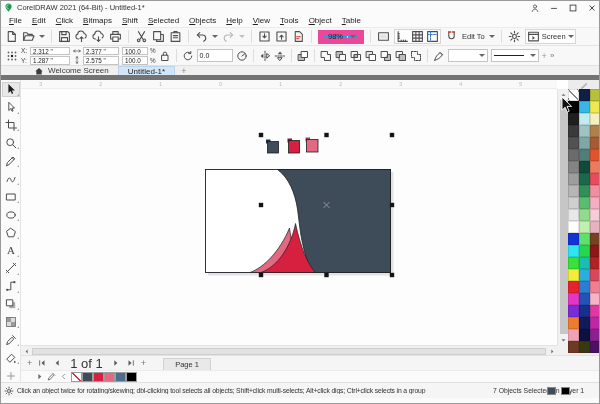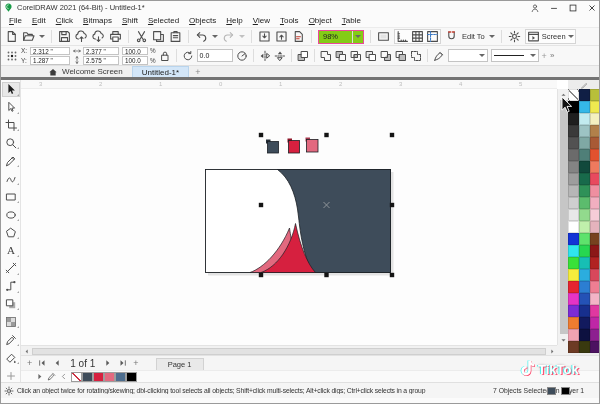--- a/index.html
+++ b/index.html
@@ -17,21 +17,21 @@
   .win-controls{position:absolute;right:2px;top:0;height:13px;display:flex;align-items:center;gap:9px}
   .winbtn{width:10px;height:10px}
   
   .menubar{position:absolute;left:0;top:13px;width:100%;height:14px;background:#fbfbfb;display:flex;align-items:center;padding-left:3px;border-bottom:1px solid #ececec}
   .menu-item{font-size:8px;color:#222;padding:0 5px;display:inline-block}
   .menu-item::first-letter{text-decoration:underline}
   
   .toolbar{position:absolute;left:0;top:27px;width:100%;height:18px;background:#f8f8f8;border-bottom:1px solid #e5e5e5;display:flex;align-items:center;gap:4px;padding:0 4px}
   .tb-icon{width:13px;height:13px}
   .tb-group{display:flex;align-items:center;border:1px solid #d5d5d5;background:#fdfdfd;height:15px;padding:0 1px;gap:2px}
-  .combo{display:flex;align-items:center;border:1px solid #ec4899;background:#84cc16;height:14px}
+  .combo{display:flex;align-items:center;border:6px solid #ec4899;background:#0ea5e9;height:14px}
   .combo .val{font-size:7.5px;color:#222;padding:0 4px}
   .combo .arr{border-left:1px solid #ddd;height:100%;display:flex;align-items:center;padding:0 2px}
   .tb-label{font-size:7.5px;color:#333}
   .disabled{opacity:.38}
   
   .propbar{position:absolute;left:0;top:45px;width:100%;height:20px;background:#f8f8f8;border-bottom:1px solid #e0e0e0;display:flex;align-items:center;gap:3px;padding:0 5px}
   .pb-icon{width:12px;height:12px}
   .pb-stack{display:flex;flex-direction:column;gap:1px}
   .pb-row{display:flex;align-items:center;gap:2px}
   .pb-label{font-size:6.5px;color:#444;width:7px}
@@ -39,21 +39,21 @@
   .pb-input{display:inline-block;width:40px;height:8.5px;border:1px solid #c4c4c4;background:#fff;font-size:6.3px;line-height:7.5px;padding:0 2px;color:#222}
   .pb-input.w36{width:36px}.pb-input.w26{width:26px}
   .pb-pct{font-size:6.3px;color:#444}
   .pb-input.angle{width:36px;height:13px;font-size:7px;line-height:12px}
   .pb-select{display:flex;align-items:center;justify-content:space-between;border:1px solid #c4c4c4;background:#fff;height:13px;width:40px;padding:0 2px}
   .pb-select.line{width:48px}
   .line-glyph{display:inline-block;width:30px;height:1px;background:#222}
   .pb-plus{font-size:9px;color:#9a9a9a}
   .pb-ovf{font-size:8px;color:#777}
   
-  .tabbar{position:absolute;left:0;top:65px;width:100%;height:14px;background:#f0f0f0;border-bottom:3px solid #737373;display:flex;align-items:stretch;padding-left:38px}
+  .tabbar{position:absolute;left:0;top:65px;width:100%;height:14px;background:#f0f0f0;border-bottom:5px solid #737373;display:flex;align-items:stretch;padding-left:24px}
   .tab{display:flex;align-items:center;gap:4px;padding:0 9px;font-size:8px;color:#3a3a3a}
   .tab .icon{width:10px;height:10px}
   .tab.active{background:#d3e6f8;border:1px solid #b9d4ec;border-bottom:none;color:#1a1a1a}
   .tab-new{display:flex;align-items:center;padding:0 6px;color:#8a8a8a;font-size:9px}
   
   .toolbox{position:absolute;left:0;top:79px;width:20px;height:302px;background:#fbfbfb;border-right:1px solid #e4e4e4;display:flex;flex-direction:column;align-items:center;padding-top:3px;gap:5.3px}
   .tool{position:relative;width:16px;height:13px;display:flex;align-items:center;justify-content:center}
   .tool .t-icon{width:12px;height:12px}
   .tool.selected{background:#e8e8e8;outline:1px solid #d0d0d0}
   .tool.fly::after{content:'';position:absolute;right:0;bottom:0;border-left:2.5px solid transparent;border-bottom:2.5px solid #a5a5a5}
@@ -79,21 +79,21 @@
   .palette{position:absolute;left:567px;top:79px;width:33px;height:275px;background:#ececec}
   .pal-head{height:9px;display:flex;align-items:center;justify-content:center}
   .pal-head .icon{width:9px;height:8px}
   .pal-grid{display:grid;grid-template-columns:repeat(3,11px);grid-auto-rows:12px}
   .pswatch{width:11px;height:12px;border:0.5px solid rgba(0,0,0,.12)}
   .pswatch.none{background:#fff;background-image:linear-gradient(45deg,transparent 44%,#8a8a8a 47%,#8a8a8a 53%,transparent 56%)}
   
   .pagebar{position:absolute;left:20px;top:354px;width:580px;height:15px;background:#f5f5f5;border-top:1px solid #e2e2e2;display:flex;align-items:center;gap:5px;padding-left:6px}
   .pg-icon{width:10px;height:10px}
   .pg-plus{font-size:9px;color:#777}
-  .pg-text{font-size:10px;color:#333;padding:0 3px}
+  .pg-text{font-size:13px;color:#333;padding:0 3px}
   .page-tab{margin-left:12px;width:48px;height:12px;background:#e9e9e9;border:1px solid #d2d2d2;border-bottom:none;display:flex;align-items:center;justify-content:center;font-size:7.5px;color:#333;align-self:flex-end}
   
   .docpalette{position:absolute;left:20px;top:369px;width:580px;height:12px;background:#fafafa;border-top:1px solid #ececec;display:flex;align-items:center;gap:3px;padding-left:14px}
   .dp-icon{width:9px;height:9px}
   .dp-swatches{display:flex}
   .dswatch{width:11px;height:10px;border:0.5px solid #9c9c9c}
   .dswatch.none{background:#fff;background-image:linear-gradient(45deg,transparent 42%,#cc3344 46%,#cc3344 54%,transparent 58%)}
   
   .statusbar{position:absolute;left:0;top:381px;width:100%;height:16px;background:#f5f5f5;border-top:1px solid #e0e0e0;display:flex;align-items:center;padding-left:3px}
   .sb-gear{width:10px;height:10px;margin-right:3px}
@@ -854,30 +854,20 @@
           <path d="M6 1.2v1.6M6 9.2v1.6M1.2 6h1.6M9.2 6h1.6M2.6 2.6l1.2 1.2M8.2 8.2l1.2 1.2M9.4 2.6L8.2 3.8M3.8 8.2L2.6 9.4"></path>
         </svg>
       </span>
     <span class="sb-hint">Click an object twice for rotating/skewing; dbl-clicking tool selects all objects; Shift+click multi-selects; Alt+click digs; Ctrl+click selects in a group</span>
     <span class="sb-sel">7 Objects Selected on Layer 1</span>
     <span class="sb-chip" style="left:546px;background:#3e4c5a"></span>
     <span class="sb-chip" style="left:560px;background:#000"></span>
   </div>
   <div class="bottom-fill"></div>
 
-  <div class="watermark">
-    <span class="icon wm-note">
-        <svg viewBox="0 0 24 28">
-          <path d="M16.6 2c.5 2.8 2.2 4.5 5 4.8v3.5c-1.8 0-3.4-.5-5-1.5v7.6a6.7 6.7 0 11-6.7-6.7l1 .1v3.6a3 3 0 102.1 2.9V2z" fill="#25f4ee" transform="translate(-0.9,0)"></path>
-          <path d="M16.6 2c.5 2.8 2.2 4.5 5 4.8v3.5c-1.8 0-3.4-.5-5-1.5v7.6a6.7 6.7 0 11-6.7-6.7l1 .1v3.6a3 3 0 102.1 2.9V2z" fill="#fe2c55" transform="translate(0.9,0.9)"></path>
-          <path d="M16.6 2c.5 2.8 2.2 4.5 5 4.8v3.5c-1.8 0-3.4-.5-5-1.5v7.6a6.7 6.7 0 11-6.7-6.7l1 .1v3.6a3 3 0 102.1 2.9V2z" fill="#fff"></path>
-        </svg>
-      </span>
-    <span class="wm-text">TikTok</span>
-  </div>
 
   <span class="cursor icon">
       <svg viewBox="0 0 12 18">
         <path d="M1 1v13.2l3.1-3 2.1 5 2-.9-2.1-4.9h4.5z" fill="#111" stroke="#fff" stroke-width=".9"></path>
       </svg>
     </span>
 
 </div>
 
 </body></html>

